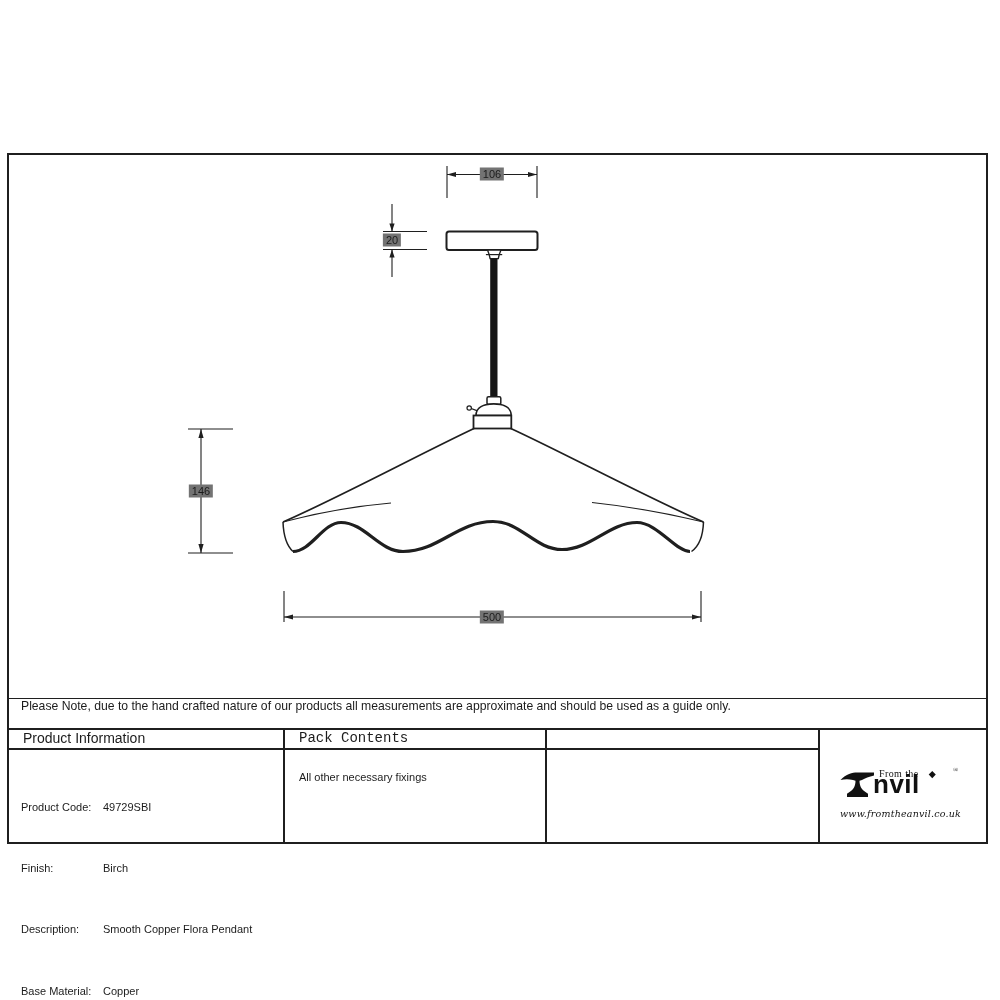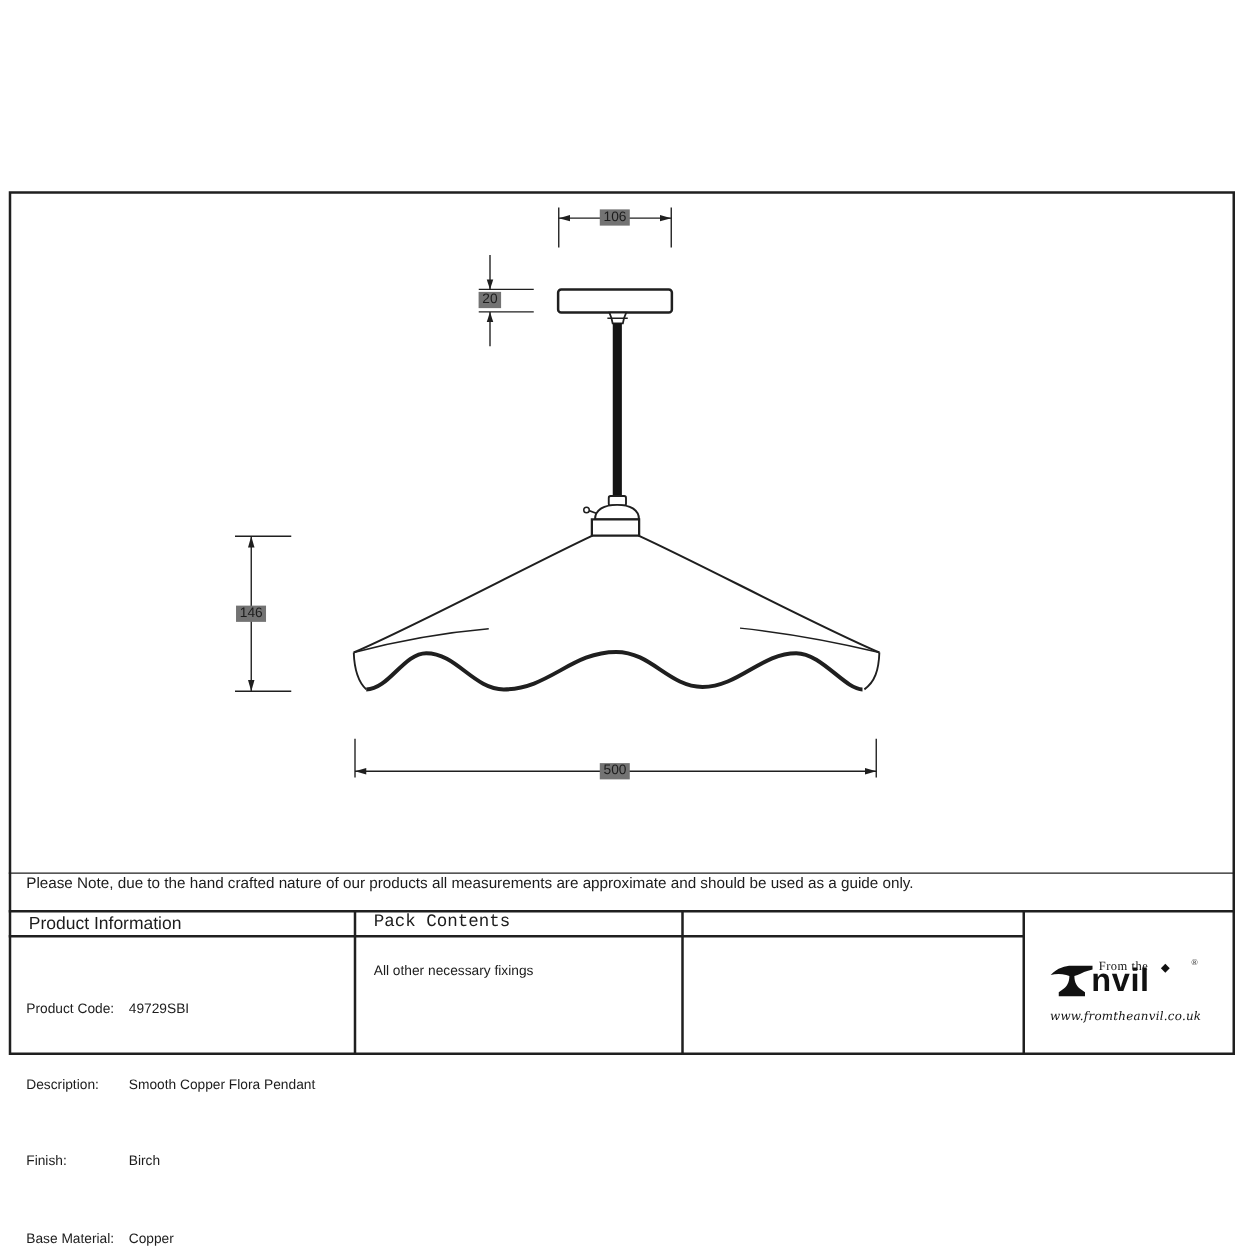--- a/index.html
+++ b/index.html
@@ -163,26 +163,26 @@
 
 <div class="abs header-cell" style="left:9px;top:728px;width:272px;">Product Information</div>
 <div class="abs header-cell" style="left:285px;top:728px;width:258px;font-family:Liberation Mono, monospace;">Pack Contents</div>
 
 <div class="abs info-grid" style="left:21px;top:755px;width:255px;">
   <div class="info-row">
     <span class="info-label">Product Code:</span>
     <span>49729SBI</span>
   </div>
   <div class="info-row">
+    <span class="info-label">Finish:</span>
+    <span>Birch</span>
+  </div>
+  <div class="info-row">
     <span class="info-label">Description:</span>
     <span>Smooth Copper Flora Pendant</span>
-  </div>
-  <div class="info-row">
-    <span class="info-label">Finish:</span>
-    <span>Birch</span>
   </div>
   <div class="info-row">
     <span class="info-label">Base Material:</span>
     <span>Copper</span>
   </div>
 </div>
 
 <div class="abs" style="left:299px;top:755px;width:240px;">
   <div class="pack-footer">All other necessary fixings</div>
 </div>

